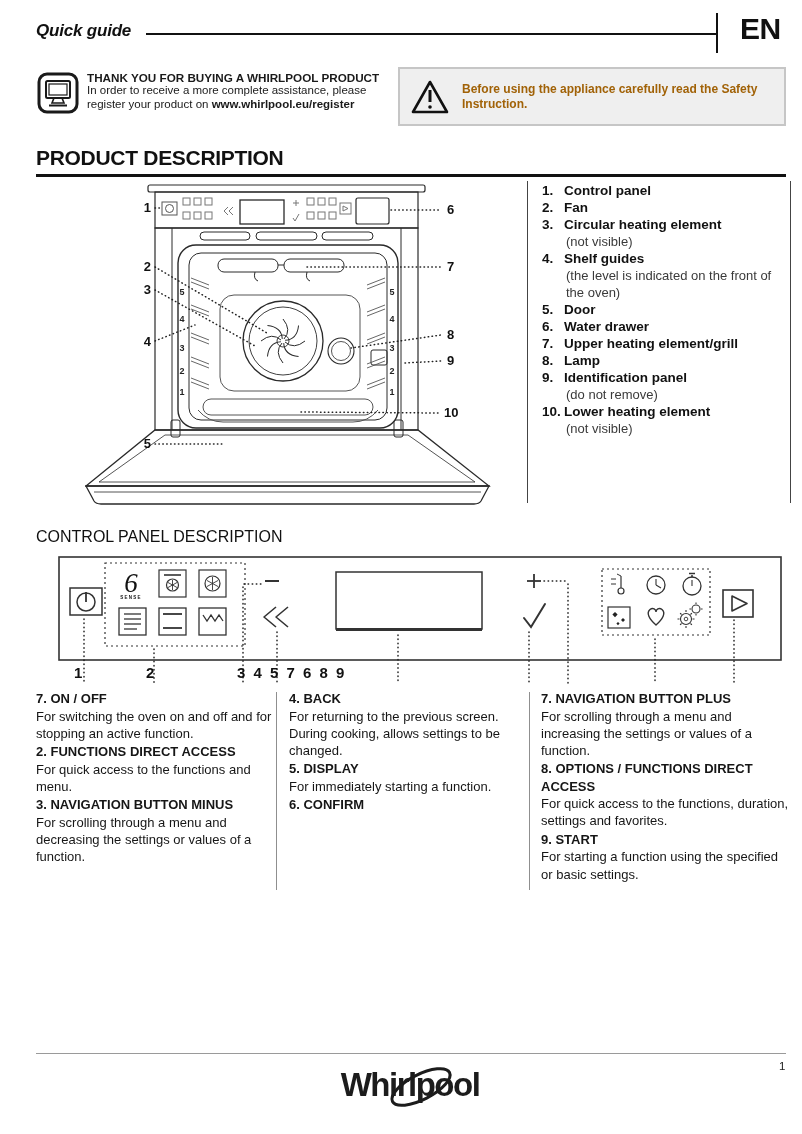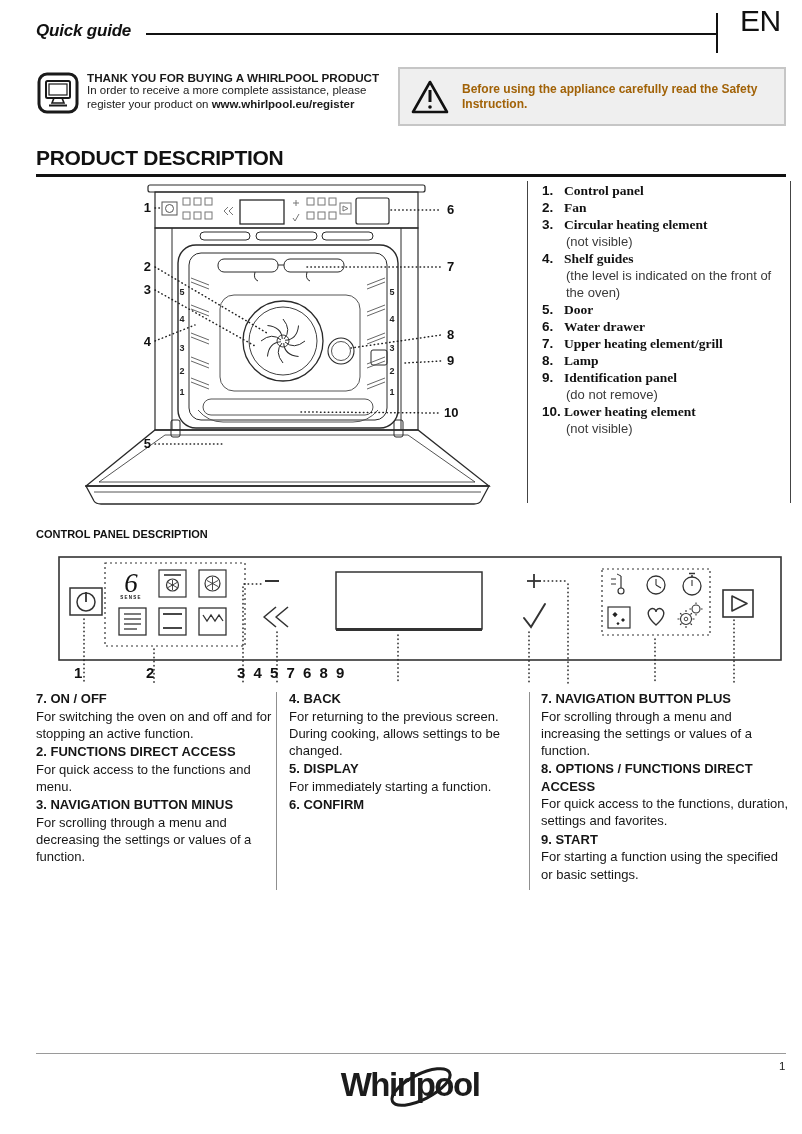--- a/index.html
+++ b/index.html
@@ -5,42 +5,42 @@
   * { margin:0; padding:0; box-sizing:border-box; }
   html,body { background:#fff; }
   body { width:802px; height:1134px; font-family:"Liberation Sans",sans-serif; color:#111; }
   .page { position:relative; width:802px; height:1134px; background:#fff; overflow:hidden; }
   .abs { position:absolute; }
 
   
   .qg-title { left:36px; top:21px; font-size:17px; font-weight:bold; font-style:italic; letter-spacing:-0.2px; }
   .qg-rule  { left:146px; top:33px; width:570px; height:2px; background:#111; }
   .lang-sep { left:716px; top:13px; width:2px; height:40px; background:#111; }
-  .lang     { left:740px; top:4px; font-size:30px; font-weight:normal; letter-spacing:-0.5px; }
+  .lang     { left:740px; top:12px; font-size:30px; font-weight:bold; letter-spacing:-0.5px; }
 
   
   .reg-icon { left:37px; top:72px; }
   .reg-text { left:87px; top:71px; font-size:11.5px; line-height:13.4px; color:#1a1a1a; }
   .reg-text .rt { font-weight:bold; font-size:11.7px; }
 
   
   .warn-box { left:398px; top:67px; width:388px; height:59px; background:#efefef; border:2px solid #c6c6c6; display:flex; align-items:center; }
   .warn-tri { margin-left:10px; flex:0 0 auto; }
   .warn-text { margin-left:12px; font-size:12px; font-weight:bold; line-height:15px; color:#a16207; }
 
   
   .pd-title { left:36px; top:146px; font-size:21px; font-weight:bold; letter-spacing:-0.3px; }
   .pd-rule  { left:36px; top:174px; width:750px; height:3px; background:#111; }
-  .cp-title { left:36px; top:528px; font-size:11px; font-weight:bold; }
+  .cp-title { left:36px; top:528px; font-size:16px; font-weight:normal; }
 
   
   .parts { left:527px; top:181px; width:264px; padding:1px 6px 6px 14px; border-left:1px solid #444; border-right:1px solid #444; min-height:322px; }
   .part  { font-size:13.5px; line-height:17px; }
   .part .pnum { display:inline-block; min-width:22px; font-weight:bold; }
-  .part .plabel { font-weight:bold;font-family:Liberation Serif, serif; }
+  .part .plabel { font-weight:bold; }
   .pnote { margin-left:24px; font-size:13px; line-height:17px; color:#3a3a3a; }
 
   
   .num-row span { position:absolute; font-size:15px; font-weight:bold; color:#111; }
   .n1 { left:74px; top:664px; }
   .n2 { left:146px; top:664px; }
   .ncluster { left:237px; top:664px; letter-spacing:2px; }
 
   
   .desc-col { top:690px; font-size:13px; line-height:17.2px; color:#161616; }

